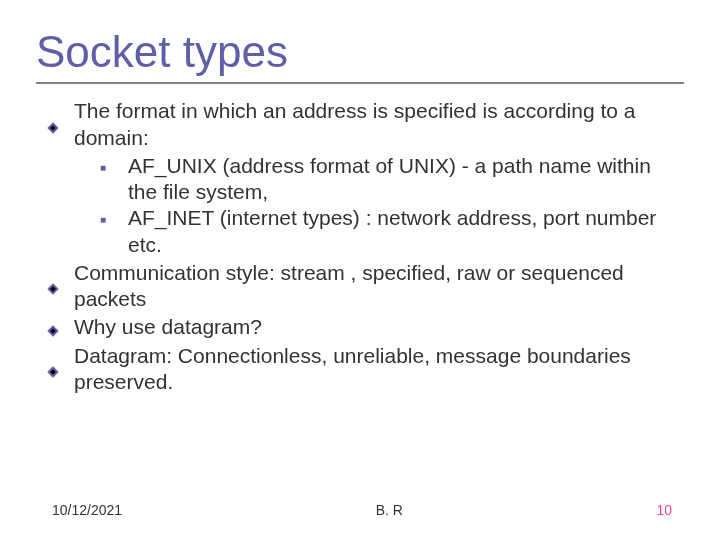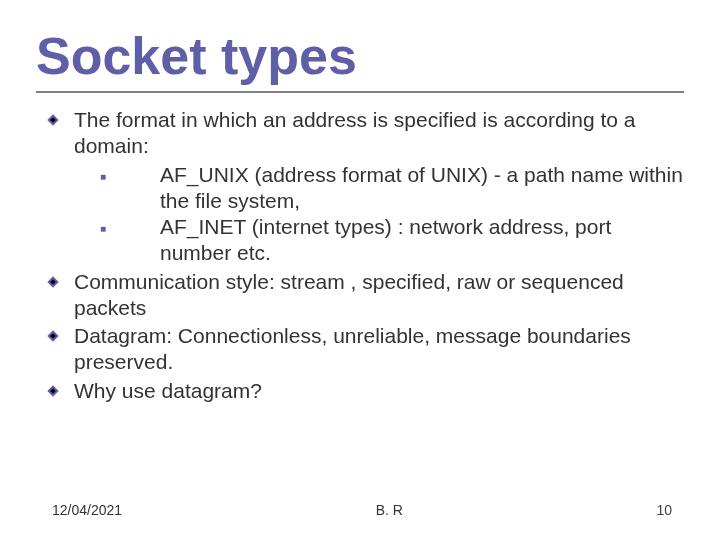--- a/index.html
+++ b/index.html
@@ -4,43 +4,43 @@
 <style>
   * { margin: 0; padding: 0; box-sizing: border-box; }
   html, body { width: 720px; height: 540px; }
   body {
     font-family: Verdana, Tahoma, Geneva, sans-serif;
     background: #fff;
     position: relative;
     padding: 28px 36px 0 36px;
   }
   .title {
-    font-size: 52px;
+    font-size: 44px;
     color: #5f5fa8;
-    font-weight: 700;
+    font-weight: 400;
     letter-spacing: 0px;
     line-height: 1.1;
     font-family: Tahoma, Verdana, sans-serif;
   }
   .hr {
     border: none;
     border-top: 2px solid #808080;
     margin-top: 6px;
     margin-bottom: 14px;
     width: 100%;
   }
   .content {
     padding-left: 10px;
     color: #333333;
     font-size: 21px;
     line-height: 1.25;
   }
   .bullet-row {
     display: flex;
-    align-items: flex-start;
+    align-items: center;
     margin-bottom: 2px;
   }
   .top-bullet {
     flex: 0 0 28px;
     padding-top: 6px;
   }
   .top-bullet svg { display: block; }
   .top-text { flex: 1; }
   .sub-list {
     margin-left: 54px;
@@ -50,34 +50,34 @@
   .sub-row {
     display: flex;
     align-items: flex-start;
   }
   .sub-bullet {
     flex: 0 0 28px;
     font-size: 10px;
     color: #5f5fa8;
     padding-top: 9px;
   }
-  .sub-text { flex: 1; margin-left: 32px; }
+  .sub-text { flex: 1; }
   .footer {
     position: absolute;
     bottom: 22px;
     left: 0;
     width: 720px;
     padding: 0 48px 0 52px;
     display: flex;
     justify-content: space-between;
     align-items: baseline;
     font-size: 14px;
     color: #333;
   }
-  .footer .slidenum { color: #404040; }
+  .footer .slidenum { color: #ec4899; }
 </style>
 </head>
 <body>
 
 <h1 class="title">Socket types</h1>
 <hr class="hr">
 
 <div class="content">
 
   <div class="bullet-row">
@@ -111,32 +111,32 @@
   </div>
 
 
   <div class="bullet-row">
     <span class="top-bullet">
       <svg width="14" height="14" viewBox="0 0 14 14">
           <rect x="3" y="3" width="8" height="8" fill="#5f5fa8" transform="rotate(45 7 7)"></rect>
           <rect x="5" y="5" width="4" height="4" fill="#000" transform="rotate(45 7 7)"></rect>
         </svg>
     </span>
-    <span class="top-text">Datagram: Connectionless, unreliable, message boundaries preserved.</span>
+    <span class="top-text">Why use datagram?</span>
   </div>
 
   <div class="bullet-row">
     <span class="top-bullet">
       <svg width="14" height="14" viewBox="0 0 14 14">
           <rect x="3" y="3" width="8" height="8" fill="#5f5fa8" transform="rotate(45 7 7)"></rect>
           <rect x="5" y="5" width="4" height="4" fill="#000" transform="rotate(45 7 7)"></rect>
         </svg>
     </span>
-    <span class="top-text">Why use datagram?</span>
+    <span class="top-text">Datagram: Connectionless, unreliable, message boundaries preserved.</span>
   </div>
 
 </div>
 
 <div class="footer">
-  <span>12/04/2021</span>
+  <span>10/12/2021</span>
   <span>B. R</span>
   <span class="slidenum">10</span>
 </div>
 
 </body></html>

